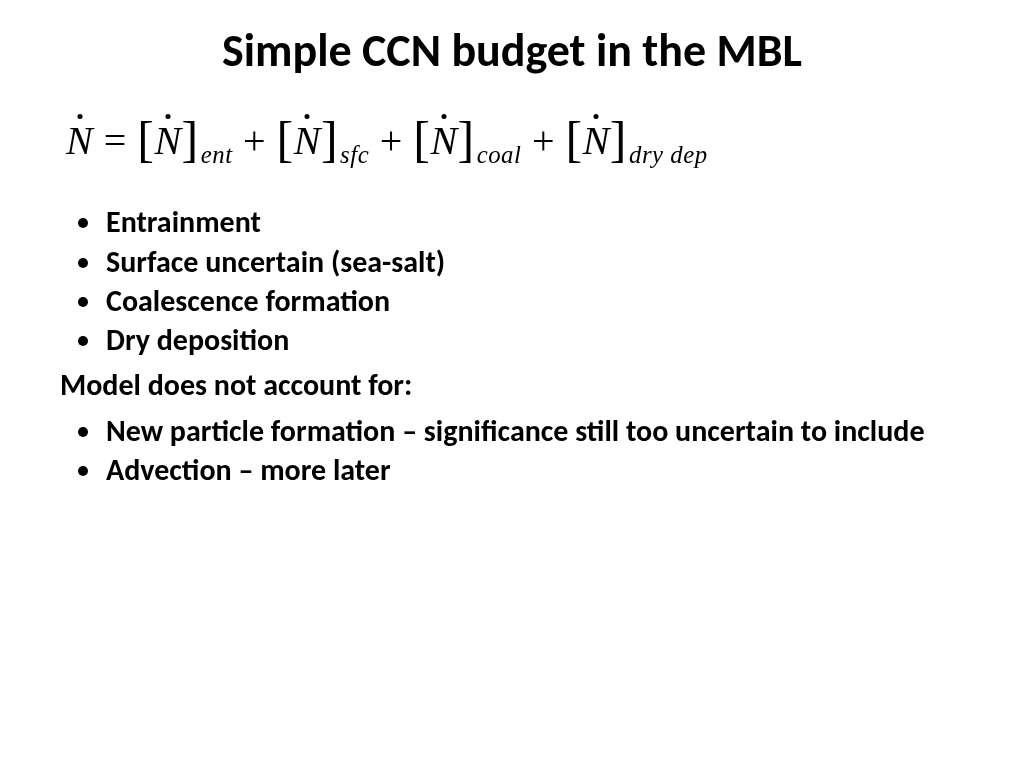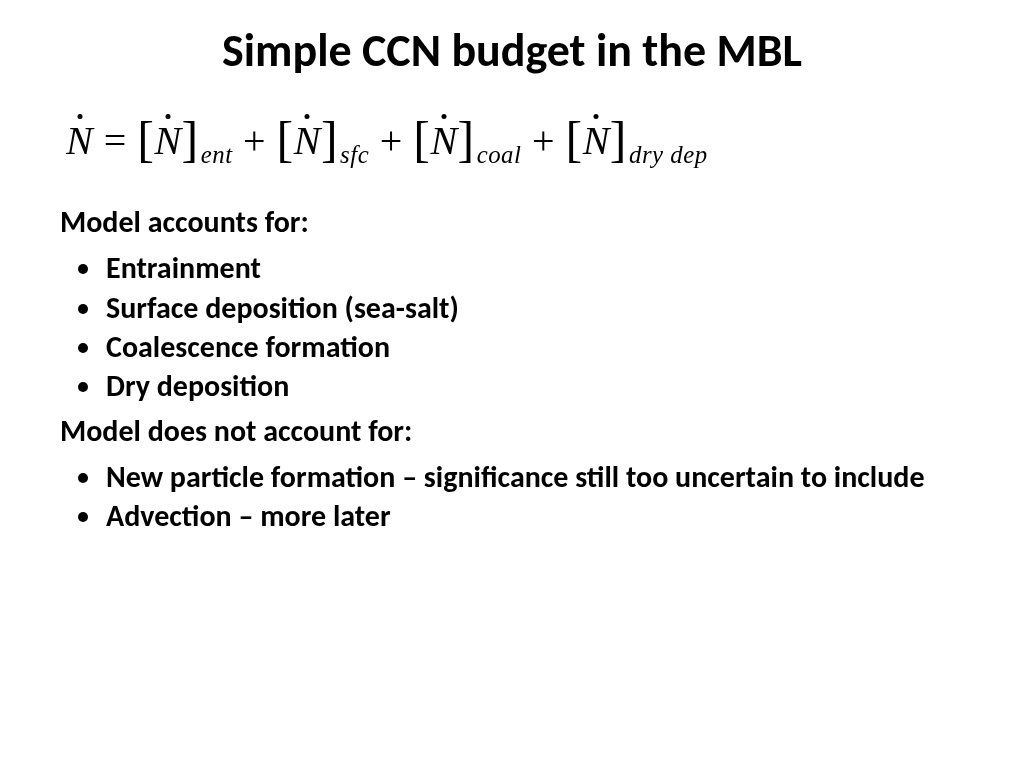--- a/index.html
+++ b/index.html
@@ -88,24 +88,23 @@
     <span class="rom"> = </span>
     <span class="br">[</span><span class="Ndot">N</span><span class="br">]</span><span class="sub">ent</span>
     <span class="rom"> + </span>
     <span class="br">[</span><span class="Ndot">N</span><span class="br">]</span><span class="sub">sfc</span>
     <span class="rom"> + </span>
     <span class="br">[</span><span class="Ndot">N</span><span class="br">]</span><span class="sub">coal</span>
     <span class="rom"> + </span>
     <span class="br">[</span><span class="Ndot">N</span><span class="br">]</span><span class="sub">dry dep</span>
   </div>
 
-  <div class="section-head">Model accounts for:</div>
   <ul class="body">
     <li>Entrainment</li>
-    <li>Surface deposition (sea-salt)</li>
+    <li>Surface uncertain (sea-salt)</li>
     <li>Coalescence formation</li>
     <li>Dry deposition</li>
   </ul>
 
   <div class="section-head">Model does not account for:</div>
   <ul class="body">
     <li>New particle formation – significance still too uncertain to include</li>
     <li>Advection – more later</li>
   </ul>
 

